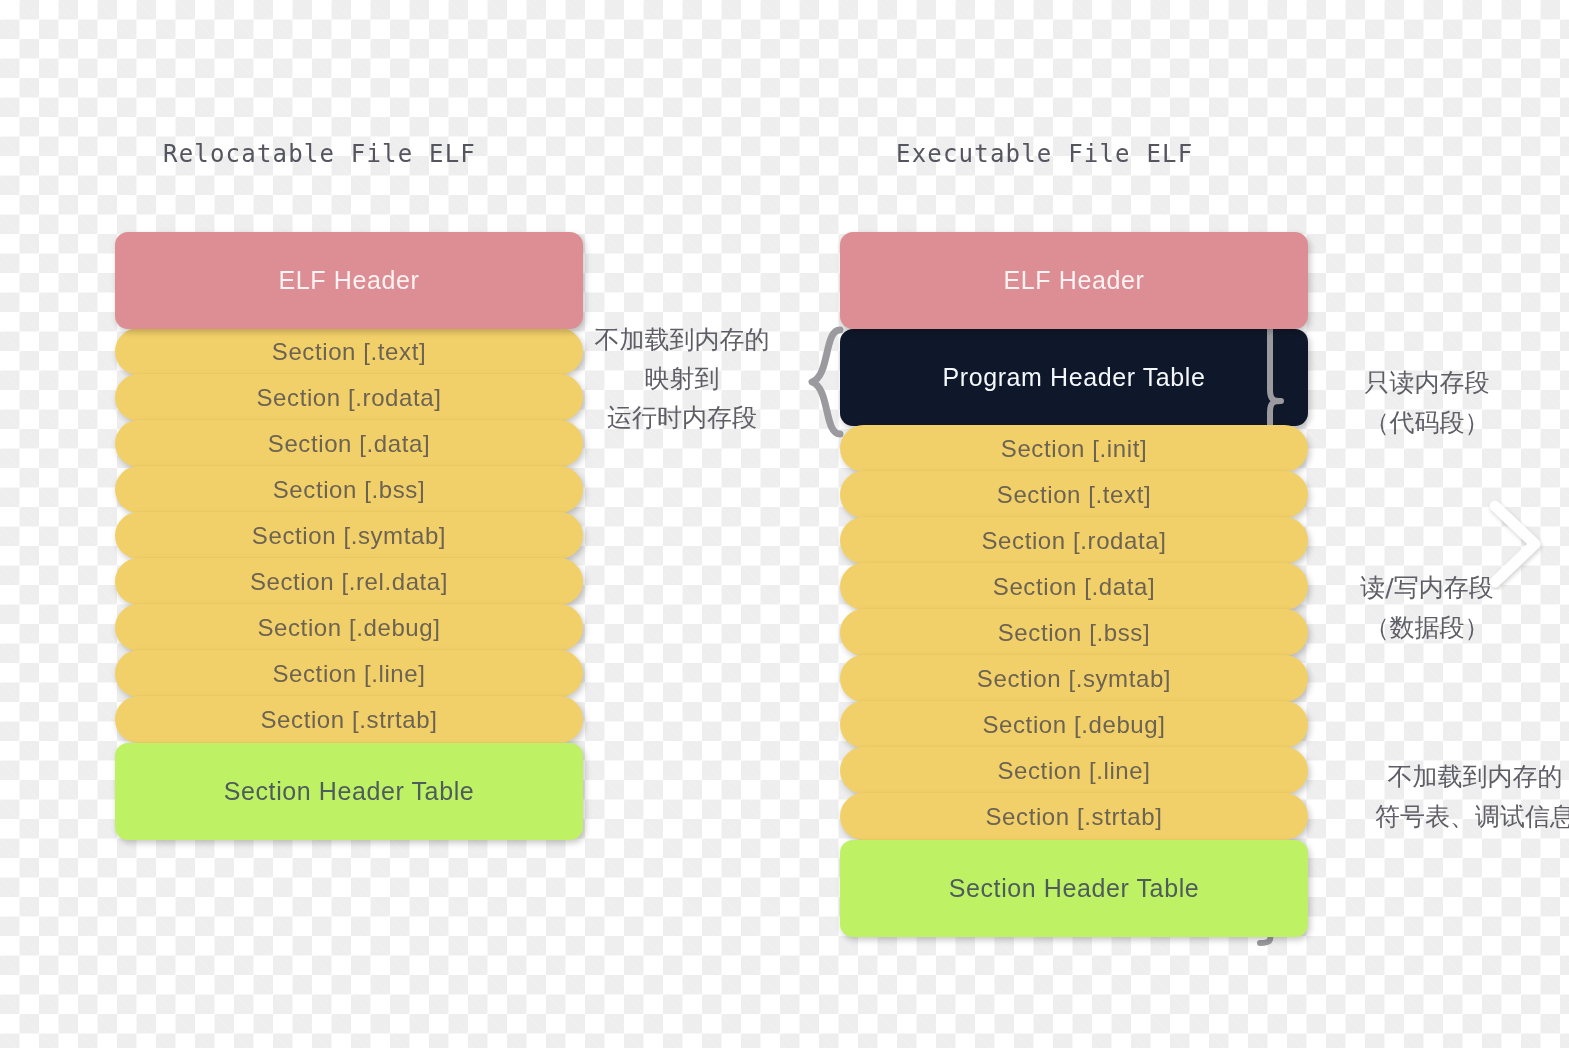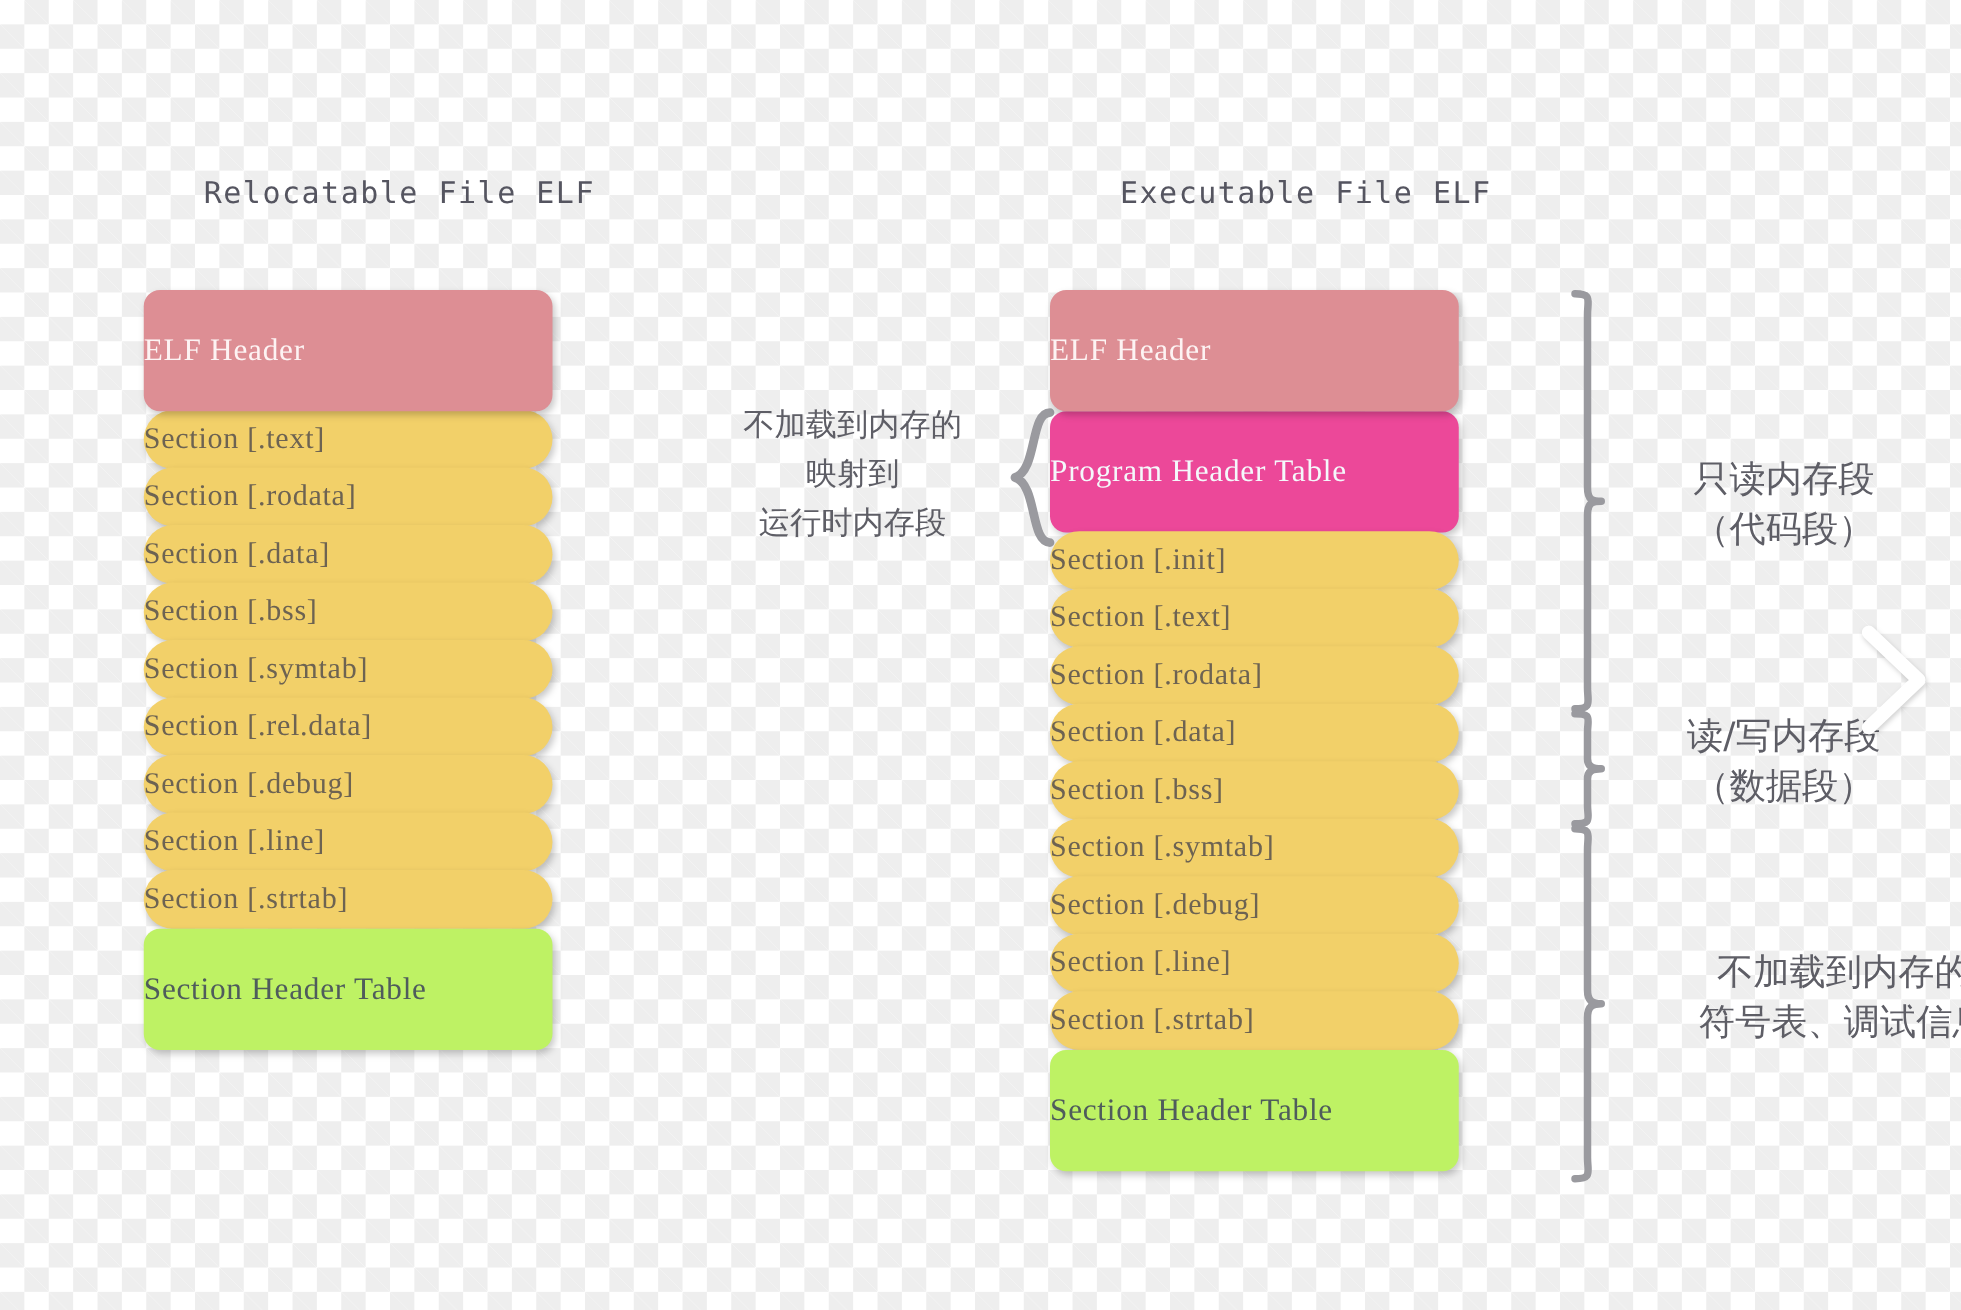--- a/index.html
+++ b/index.html
@@ -45,43 +45,43 @@
     position: absolute;
     width: 405px;
   }
   #stack-left  { left: 115px; top: 232px; }
   #stack-right { left: 840px; top: 232px; }
 
   .block {
     position: relative;
     display: flex;
     align-items: center;
-    justify-content: flex-start;
+    justify-content: center;
     box-sizing: border-box;
-    width: 327px;
-    font-family: Liberation Serif, serif;
+    width: 468px;
+    font-family: Liberation Sans, sans-serif;
     letter-spacing: 0.6px;
     white-space: nowrap;
     filter: drop-shadow(2px 3px 3px rgba(0,0,0,0.22));
   }
 
   .block.big {
     height: 97px;
     border-radius: 13px;
     font-size: 25px;
   }
   .block.row {
     height: 47px;
     border-radius: 24px;
     font-size: 24px;
     margin-top: -1px;
   }
 
   .c-header  { background: #dd8e94; color: #fdf3f3; }
-  .c-pht     { background: #ec4899; color: #f4f8fb; }
+  .c-pht     { background: #0f172a; color: #f4f8fb; }
   .c-section { background: #f2d069; color: #6d6352; }
   .c-sht     { background: #bef264; color: #4f5c5c; }
 
   
   #stack-left  .block:nth-child(1),
   #stack-right .block:nth-child(1) { z-index: 30; }
   .block.row { z-index: 20; }
   .block.big:last-child { z-index: 30; }
 
   
@@ -104,21 +104,21 @@
     top: 326px;
     width: 46px;
     height: 112px;
   }
 
   
   .side-note {
     position: absolute;
     text-align: center;
     font-family: "DejaVu Sans", "Liberation Sans", sans-serif;
-    font-size: 29px;
+    font-size: 25px;
     line-height: 40px;
     color: #5e5e66;
     width: 260px;
   }
   #note-ro    { left: 1297px; top: 363px; }
   #note-rw    { left: 1297px; top: 568px; }
   #note-nolod { left: 1345px; top: 757px; }
   .side-note div { white-space: nowrap; }
 
   .brace-svg { position: absolute; }

